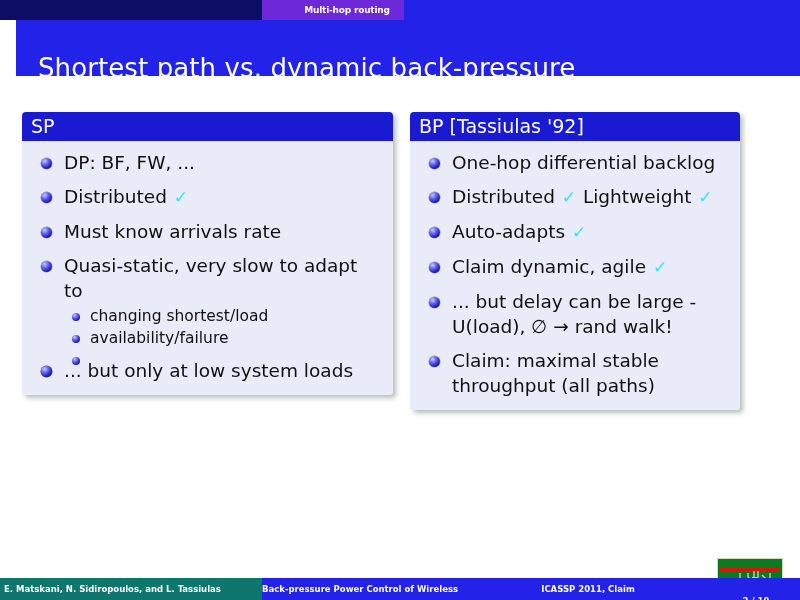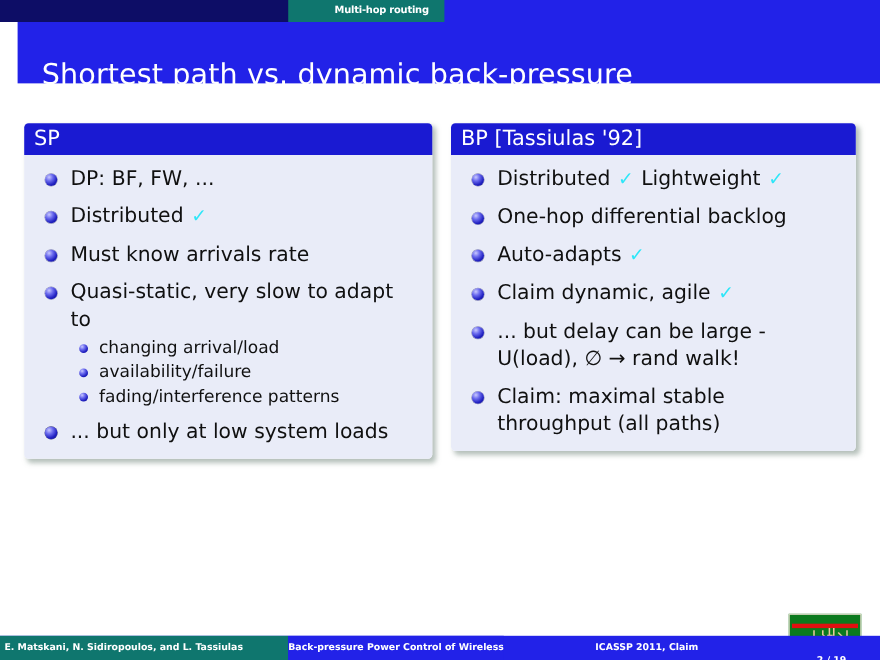--- a/index.html
+++ b/index.html
@@ -25,21 +25,21 @@
   .topbar-fill-left {
     position: absolute;
     left: 0; top: 0;
     width: 262px; height: 20px;
     background: #0d0d66;
   }
   .topbar-section {
     position: absolute;
     left: 262px; top: 0;
     width: 170px; height: 20px;
-    background: #0f766e;
+    background: #6d28d9;
     color: #ffffff;
     font-size: 9px;
     line-height: 20px;
     text-align: center;
     font-weight: bold;
     letter-spacing: -0.2px;
     white-space: nowrap;
   }
   .topbar-fill-right {
     position: absolute;
@@ -95,21 +95,21 @@
     border-radius: 0 0 4px 4px;
     padding: 9px 22px 10px 8px;
   }
 
   #block-sp {
     left: 22px; top: 36px;
     width: 371px;
   }
   #block-bp {
     left: 410px; top: 36px;
-    width: 368px;
+    width: 330px;
   }
 
   
   ul.lvl1, ul.lvl2 {
     list-style: none;
     margin: 0;
     padding: 0;
   }
   ul.lvl1 > li {
     position: relative;
@@ -260,29 +260,28 @@
           <span class="bul"></span>
           <span>Must know arrivals rate</span>
         </li>
 
         <li>
           <span class="bul"></span>
           <span>Quasi-static, very slow to adapt to</span>
           <ul class="lvl2">
             <li>
               <span class="bul2"></span>
-              <span>changing arrival/load</span>
+              <span>changing shortest/load</span>
             </li>
             <li>
               <span class="bul2"></span>
               <span>availability/failure</span>
             </li>
             <li>
               <span class="bul2"></span>
-              <span>fading/interference patterns</span>
             </li>
           </ul>
         </li>
 
         <li>
           <span class="bul"></span>
         </li>
 
         <li>
           <span class="bul"></span>
@@ -293,29 +292,29 @@
     </div>
   </div>
 
   <div class="block" id="block-bp">
     <div class="block-title">BP [Tassiulas '92]</div>
     <div class="block-body">
       <ul class="lvl1">
 
         <li>
           <span class="bul"></span>
+          <span>One-hop differential backlog</span>
+        </li>
+
+        <li>
+          <span class="bul"></span>
           <span>Distributed</span>
           <span class="chk">✓</span>
           <span>Lightweight</span>
           <span class="chk">✓</span>
-        </li>
-
-        <li>
-          <span class="bul"></span>
-          <span>One-hop differential backlog</span>
         </li>
 
         <li>
           <span class="bul"></span>
           <span>Auto-adapts</span>
           <span class="chk">✓</span>
         </li>
 
         <li>
           <span class="bul"></span>

